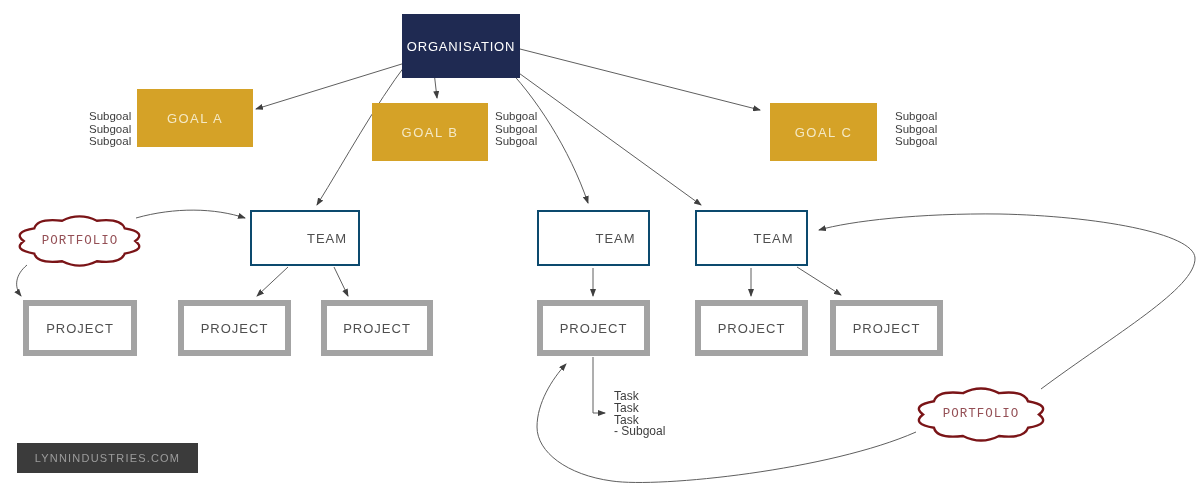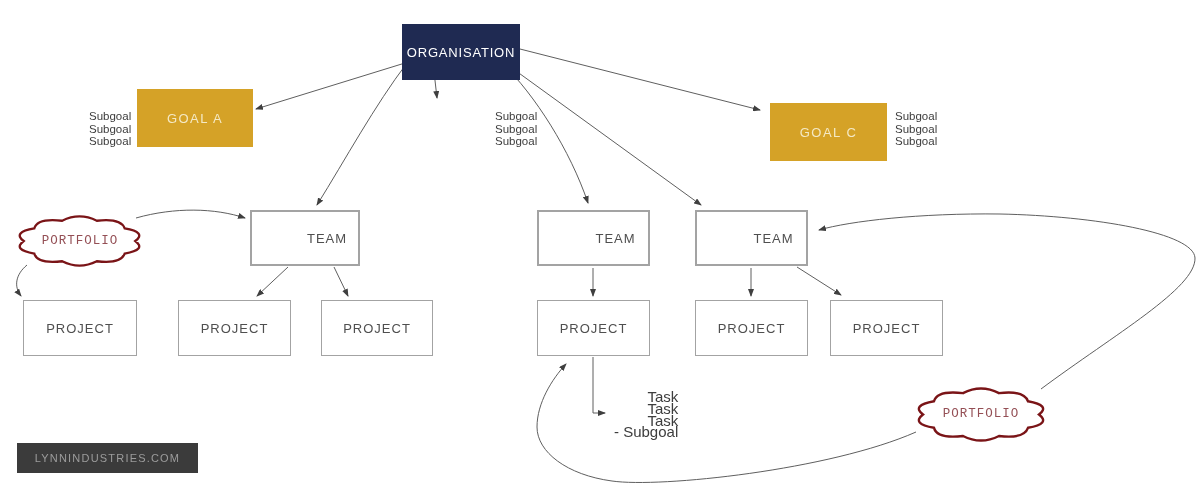--- a/index.html
+++ b/index.html
@@ -18,24 +18,24 @@
   body{font-family:"Liberation Sans", sans-serif;}
   #canvas{position:relative;width:1200px;height:492px;background:#ffffff;overflow:hidden;}
   svg.layer{position:absolute;left:0;top:0;width:1200px;height:492px;}
   .connector{fill:none;stroke:var(--connector);stroke-width:1;}
   .arrowhead{fill:#3F3F3F;}
   .cloud-shape{fill:#ffffff;stroke:var(--cloud-outline);stroke-width:2.4;}
   .box{position:absolute;display:flex;align-items:center;justify-content:center;
        font-size:13px;letter-spacing:1px;box-sizing:border-box;white-space:nowrap;}
   .org-box{background:var(--organisation-bg);color:#ffffff;letter-spacing:.8px;}
   .goal-box{background:var(--goal-bg);color:var(--goal-text);letter-spacing:1.5px;}
-  .plain-box{background:#ffffff;border:1px solid #a3a3a3;color:var(--box-text);}
-  .team-box{border:2px solid #a3a3a3;padding-left:44px;}
+  .plain-box{background:#ffffff;border:6px solid #a3a3a3;color:var(--box-text);}
+  .team-box{border:2px solid #0c4a6e;padding-left:44px;}
   .annot{position:absolute;font-size:11.5px;line-height:12.5px;color:var(--annotation-text);}
-  .task-annot{font-size:15px;line-height:11.8px;text-align:right;}
+  .task-annot{font-size:12px;line-height:11.8px;}
   .cloud-label{position:absolute;display:flex;align-items:center;justify-content:center;
        color:var(--cloud-text);font-size:12.5px;letter-spacing:1px;font-family:Liberation Mono, monospace;}
   .watermark{position:absolute;left:17px;top:443px;width:181px;height:30px;
        background:var(--watermark-bg);color:var(--watermark-text);
        display:flex;align-items:center;justify-content:center;
        font-size:11px;letter-spacing:1.2px;}
 </style>
 </head>
 <body>
 
@@ -63,24 +63,25 @@
     <path class="connector" marker-end="url(#arrow)" d="M751,268 L751,296"></path>
     <path class="connector" marker-end="url(#arrow)" d="M797,267 L841,295"></path>
     <path class="connector" marker-end="url(#arrow)" d="M593,357 L593,413 L605,413"></path>
     <path class="connector" marker-end="url(#arrow)" d="M1041,389 C1115,334 1196,288 1195,258 C1194,233 1095,216 1000,214 C920,213 850,221 819,230"></path>
     <path class="connector" marker-end="url(#arrow)" d="M916,432 C830,470 660,488 612,481 C567,475 537,452 537,427 C537,403 552,379 566,364"></path>
 
     <use href="#cloud" class="cloud-shape" transform="translate(16,214) scale(0.962,0.964)"></use>
     <use href="#cloud" class="cloud-shape" transform="translate(915,386) scale(1.0,1.02)"></use>
   </svg>
 
-  <div class="box org-box" style="left:402px;top:24px;width:118px;height:56px;">ORGANISATION</div>
+  <div class="box org-box" style="left:402px;top:14px;width:118px;height:64px;">ORGANISATION</div>
 
   <div class="box goal-box" style="left:137px;top:89px;width:116px;height:58px;">GOAL A</div>
-  <div class="box goal-box" style="left:770px;top:103px;width:117px;height:58px;">GOAL C</div>
+  <div class="box goal-box" style="left:372px;top:103px;width:116px;height:58px;">GOAL B</div>
+  <div class="box goal-box" style="left:770px;top:103px;width:107px;height:58px;">GOAL C</div>
 
   <div class="annot" style="left:89px;top:110px;">
     <div>Subgoal</div>
     <div>Subgoal</div>
     <div>Subgoal</div>
   </div>
   <div class="annot" style="left:495px;top:110px;">
     <div>Subgoal</div>
     <div>Subgoal</div>
     <div>Subgoal</div>

